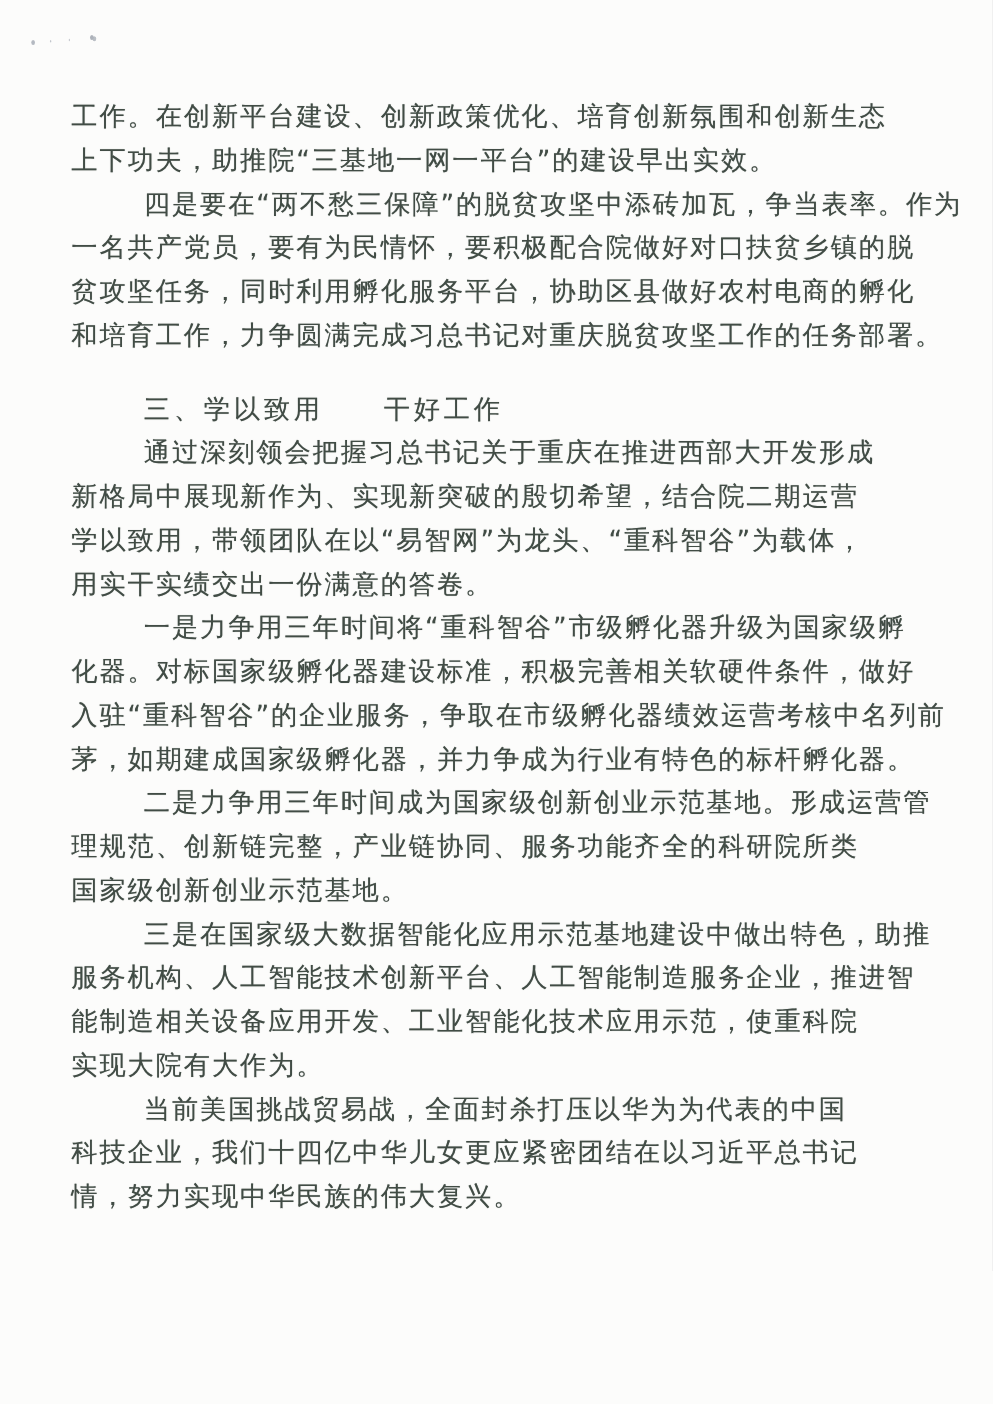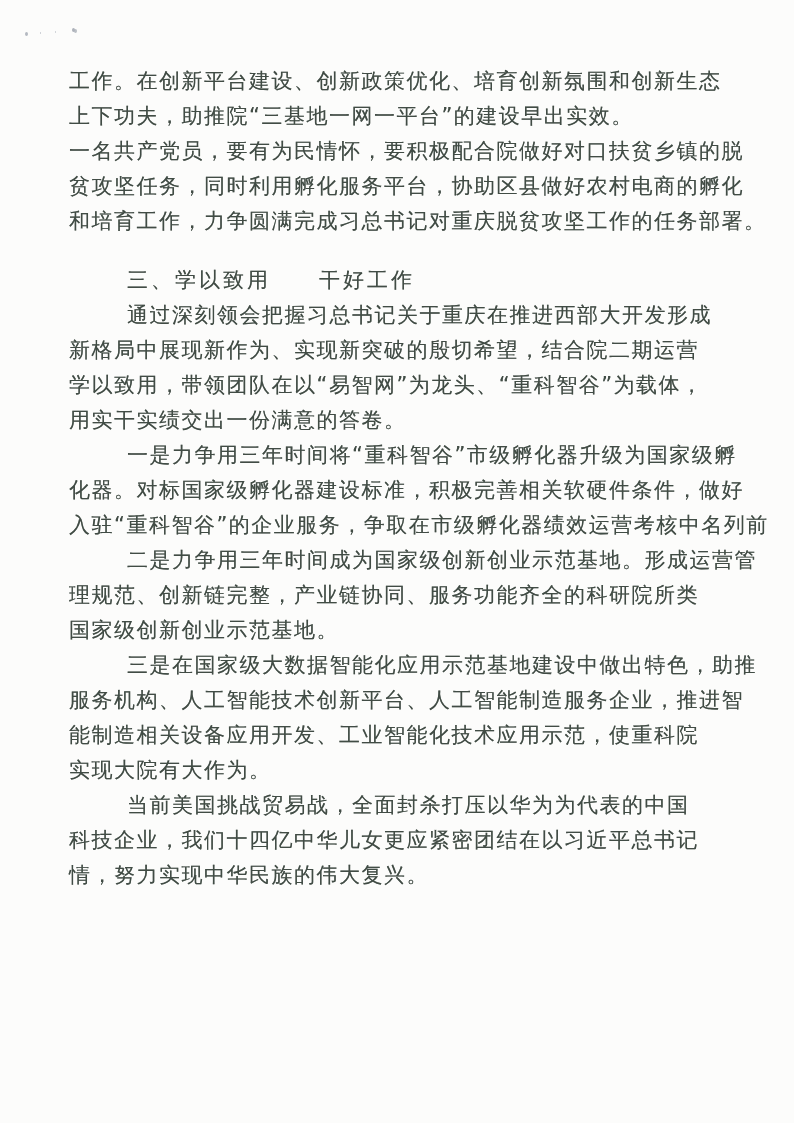--- a/index.html
+++ b/index.html
@@ -27,23 +27,22 @@
     border-radius: 50%;
     opacity: 0.8;
     box-shadow: 14px -1px 0 -1px #b3b8c0,
                 29px -2px 0 -1px #b9bdc4,
                 47px -4px 0 0 #9aa0aa,
                 49px -3px 0 0 #aab0b8;
   }
   .text-block {
     position: absolute;
     left: 57px;
-    top: 64px;
+    top: 76px;
     width: 712px;
-    margin-left: 12px;
   }
   .hand-line {
     color: #414c45;
     font-size: 21px;
     line-height: 35px;
     height: 35px;
     letter-spacing: 1.5px;
     white-space: pre;
     text-shadow: 0 0 0.6px rgba(65, 76, 69, 0.55);
   }
@@ -52,31 +51,33 @@
   .hand-line.heading { letter-spacing: 3px; font-family: Liberation Serif, serif; }
 </style>
 </head>
 <body>
 
 <div class="page">
   <div class="scan-marks"></div>
   <div class="text-block">
       <div class="hand-line">工作。在创新平台建设、创新政策优化、培育创新氛围和创新生态</div>
       <div class="hand-line">上下功夫，助推院“三基地一网一平台”的建设早出实效。</div>
+      <div class="hand-line indent">四是要在“两不愁三保障”的脱贫攻坚中添砖加瓦，争当表率。作为</div>
       <div class="hand-line">一名共产党员，要有为民情怀，要积极配合院做好对口扶贫乡镇的脱</div>
       <div class="hand-line">贫攻坚任务，同时利用孵化服务平台，协助区县做好农村电商的孵化</div>
       <div class="hand-line">和培育工作，力争圆满完成习总书记对重庆脱贫攻坚工作的任务部署。</div>
       <div class="hand-line indent heading gap-before">三、学以致用　　干好工作</div>
       <div class="hand-line indent">通过深刻领会把握习总书记关于重庆在推进西部大开发形成</div>
       <div class="hand-line">新格局中展现新作为、实现新突破的殷切希望，结合院二期运营</div>
       <div class="hand-line">学以致用，带领团队在以“易智网”为龙头、“重科智谷”为载体，</div>
       <div class="hand-line">用实干实绩交出一份满意的答卷。</div>
       <div class="hand-line indent">一是力争用三年时间将“重科智谷”市级孵化器升级为国家级孵</div>
       <div class="hand-line">化器。对标国家级孵化器建设标准，积极完善相关软硬件条件，做好</div>
       <div class="hand-line">入驻“重科智谷”的企业服务，争取在市级孵化器绩效运营考核中名列前</div>
+      <div class="hand-line">茅，如期建成国家级孵化器，并力争成为行业有特色的标杆孵化器。</div>
       <div class="hand-line indent">二是力争用三年时间成为国家级创新创业示范基地。形成运营管</div>
       <div class="hand-line">理规范、创新链完整，产业链协同、服务功能齐全的科研院所类</div>
       <div class="hand-line">国家级创新创业示范基地。</div>
       <div class="hand-line indent">三是在国家级大数据智能化应用示范基地建设中做出特色，助推</div>
       <div class="hand-line">服务机构、人工智能技术创新平台、人工智能制造服务企业，推进智</div>
       <div class="hand-line">能制造相关设备应用开发、工业智能化技术应用示范，使重科院</div>
       <div class="hand-line">实现大院有大作为。</div>
       <div class="hand-line indent">当前美国挑战贸易战，全面封杀打压以华为为代表的中国</div>
       <div class="hand-line">科技企业，我们十四亿中华儿女更应紧密团结在以习近平总书记</div>
       <div class="hand-line">情，努力实现中华民族的伟大复兴。</div>

